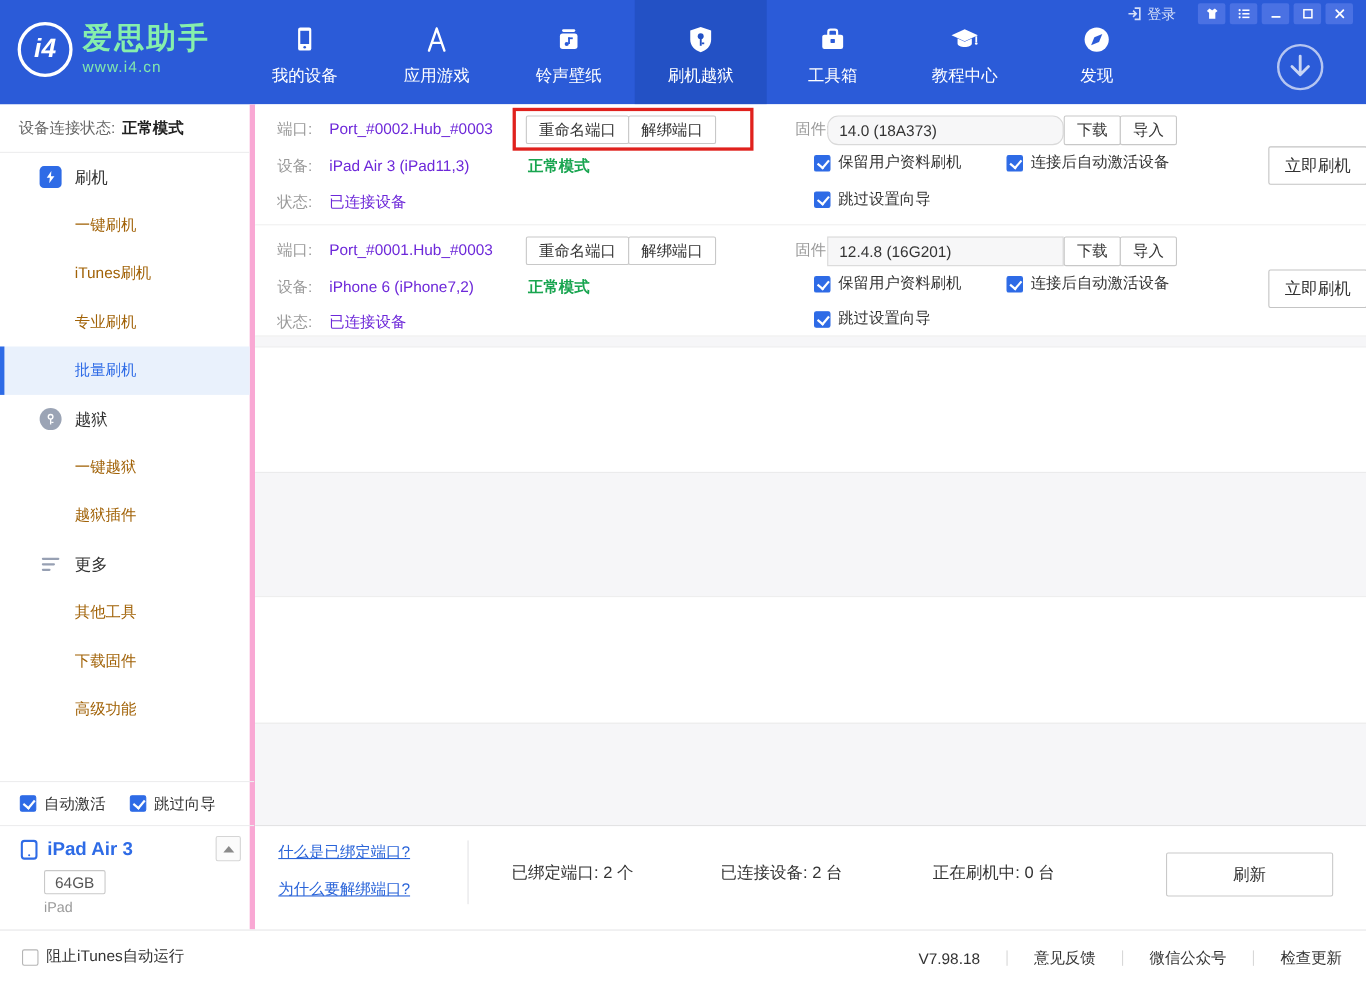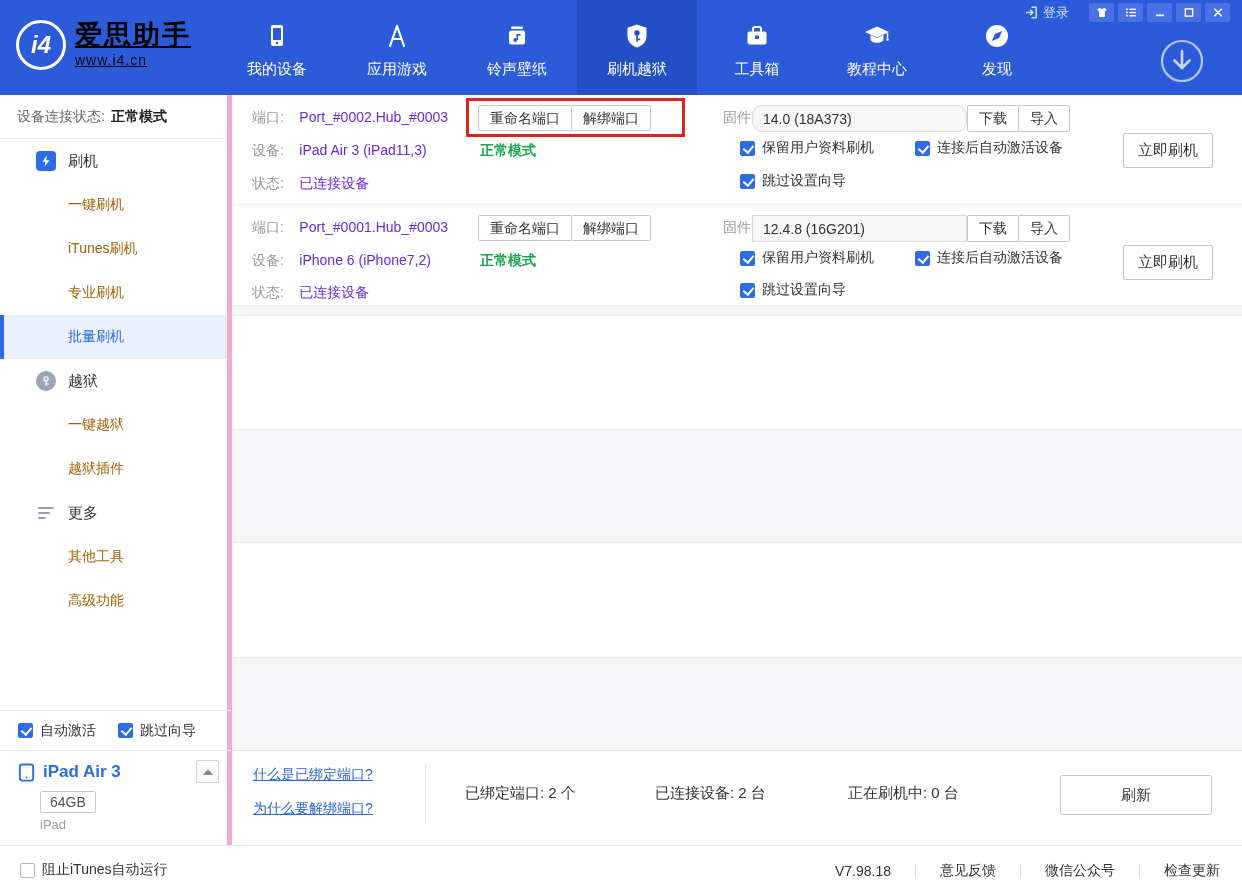--- a/index.html
+++ b/index.html
@@ -5,21 +5,21 @@
   * { margin:0; padding:0; box-sizing:border-box; }
   html,body { width:1242px; height:892px; }
   body { font-family:"Liberation Sans","DejaVu Sans",sans-serif; background:#fff; }
   .app { position:relative; width:1242px; height:892px; overflow:hidden; background:#fff; }
 
   
   .header { position:absolute; left:0; top:0; width:1242px; height:95px; background:#2b5bd8; }
   .brand { position:absolute; left:16px; top:20px; display:flex; }
   .logo-circle { width:50px; height:50px; border:3px solid #fff; border-radius:50%;
     display:flex; align-items:center; justify-content:center; color:#fff; font-size:24px; font-weight:bold; font-style:italic; }
-  .brand-txt { margin-left:9px; color:#000000;text-decoration:underline; }
+  .brand-txt { margin-left:9px; color:#86efac; }
   .brand-name { font-size:27px; font-weight:bold; letter-spacing:2px; line-height:30px; }
   .brand-url { font-size:14px; letter-spacing:1px; opacity:.95; margin-top:2px; }
   .nav { position:absolute; left:217px; top:0; height:95px; display:flex; }
   .nav-item { width:120px; height:95px; display:flex; flex-direction:column; align-items:center;
     justify-content:center; padding-top:4px; cursor:pointer; }
   .nav-item.selected { background:#2351c5; }
   .nav-ic { height:30px; display:flex; align-items:center; justify-content:center; margin-bottom:9px; }
   .nav-label { color:#fff; font-size:15px; }
   .topbar { position:absolute; top:3px; right:12px; display:flex; align-items:center; }
   .login { display:flex; align-items:center; color:rgba(255,255,255,.8); font-size:13px; margin-right:16px; cursor:pointer; }
@@ -70,21 +70,21 @@
   .btn { display:inline-block; background:#fff; border:1px solid #c8c8c8; border-radius:2px;
     font-size:14px; color:#333; height:26px; line-height:24px; padding:0 11px; cursor:pointer; white-space:nowrap; }
   .btn + .btn { margin-left:-1px; }
   .portbtns { position:absolute; left:246px; display:flex; }
   .redbox { position:absolute; left:234px; top:3px; width:219px; height:39px; border:3px solid #e0211d; z-index:5; pointer-events:none; }
   .fw-input { position:absolute; left:520px; width:215px; height:27px; background:#f7f7f8;
     border:1px solid #d9d9d9; font-size:14px; color:#333; padding:0 10px;
     font-family:"Liberation Sans","DejaVu Sans",sans-serif; }
   .fw-btns { position:absolute; left:735px; display:flex; }
   .fw-btns .btn { width:52px; padding:0; text-align:center; height:27px; line-height:25px; }
-  .flash-btn { position:absolute; left:891px; width:90px; height:35px; background:#fff;
+  .flash-btn { position:absolute; left:921px; width:90px; height:35px; background:#fff;
     border:1px solid #c4c4c4; border-radius:2px; font-size:15px; color:#333; cursor:pointer;
     font-family:"Liberation Sans","DejaVu Sans",sans-serif; }
   .cbwrap { display:flex; align-items:center; cursor:pointer; }
   .cb { width:15px; height:15px; border:1px solid #b5b5b5; border-radius:2px; background:#fff; position:relative; flex:none; }
   .cb.checked { background:#2e6be6; border-color:#2e6be6; }
   .cb.checked::after { content:""; position:absolute; left:3.5px; top:1px; width:5px; height:8px;
     border:solid #fff; border-width:0 2px 2px 0; transform:rotate(40deg); }
   .cbwrap span.cblabel { font-size:14px; color:#333; margin-left:7px; white-space:nowrap; }
   .cbline { position:absolute; display:flex; }
   .strip { height:10px; background:#f6f6f8; border-bottom:1px solid #ebebec; }
@@ -299,20 +299,23 @@
             <span style="width:12px"></span>
             <span style="width:8px"></span>
           </span>
       </span>
       <span>更多</span>
     </div>
     <div class="side-item sub">
         <span>其他工具</span>
       </div>
     <div class="side-item sub">
+        <span>下载固件</span>
+      </div>
+    <div class="side-item sub">
         <span>高级功能</span>
       </div>
 
     <div class="side-options">
       <span class="cbwrap">
         <span class="cb checked"></span>
         <span class="cblabel">自动激活</span>
       </span>
       <span class="cbwrap">
         <span class="cb checked"></span>

